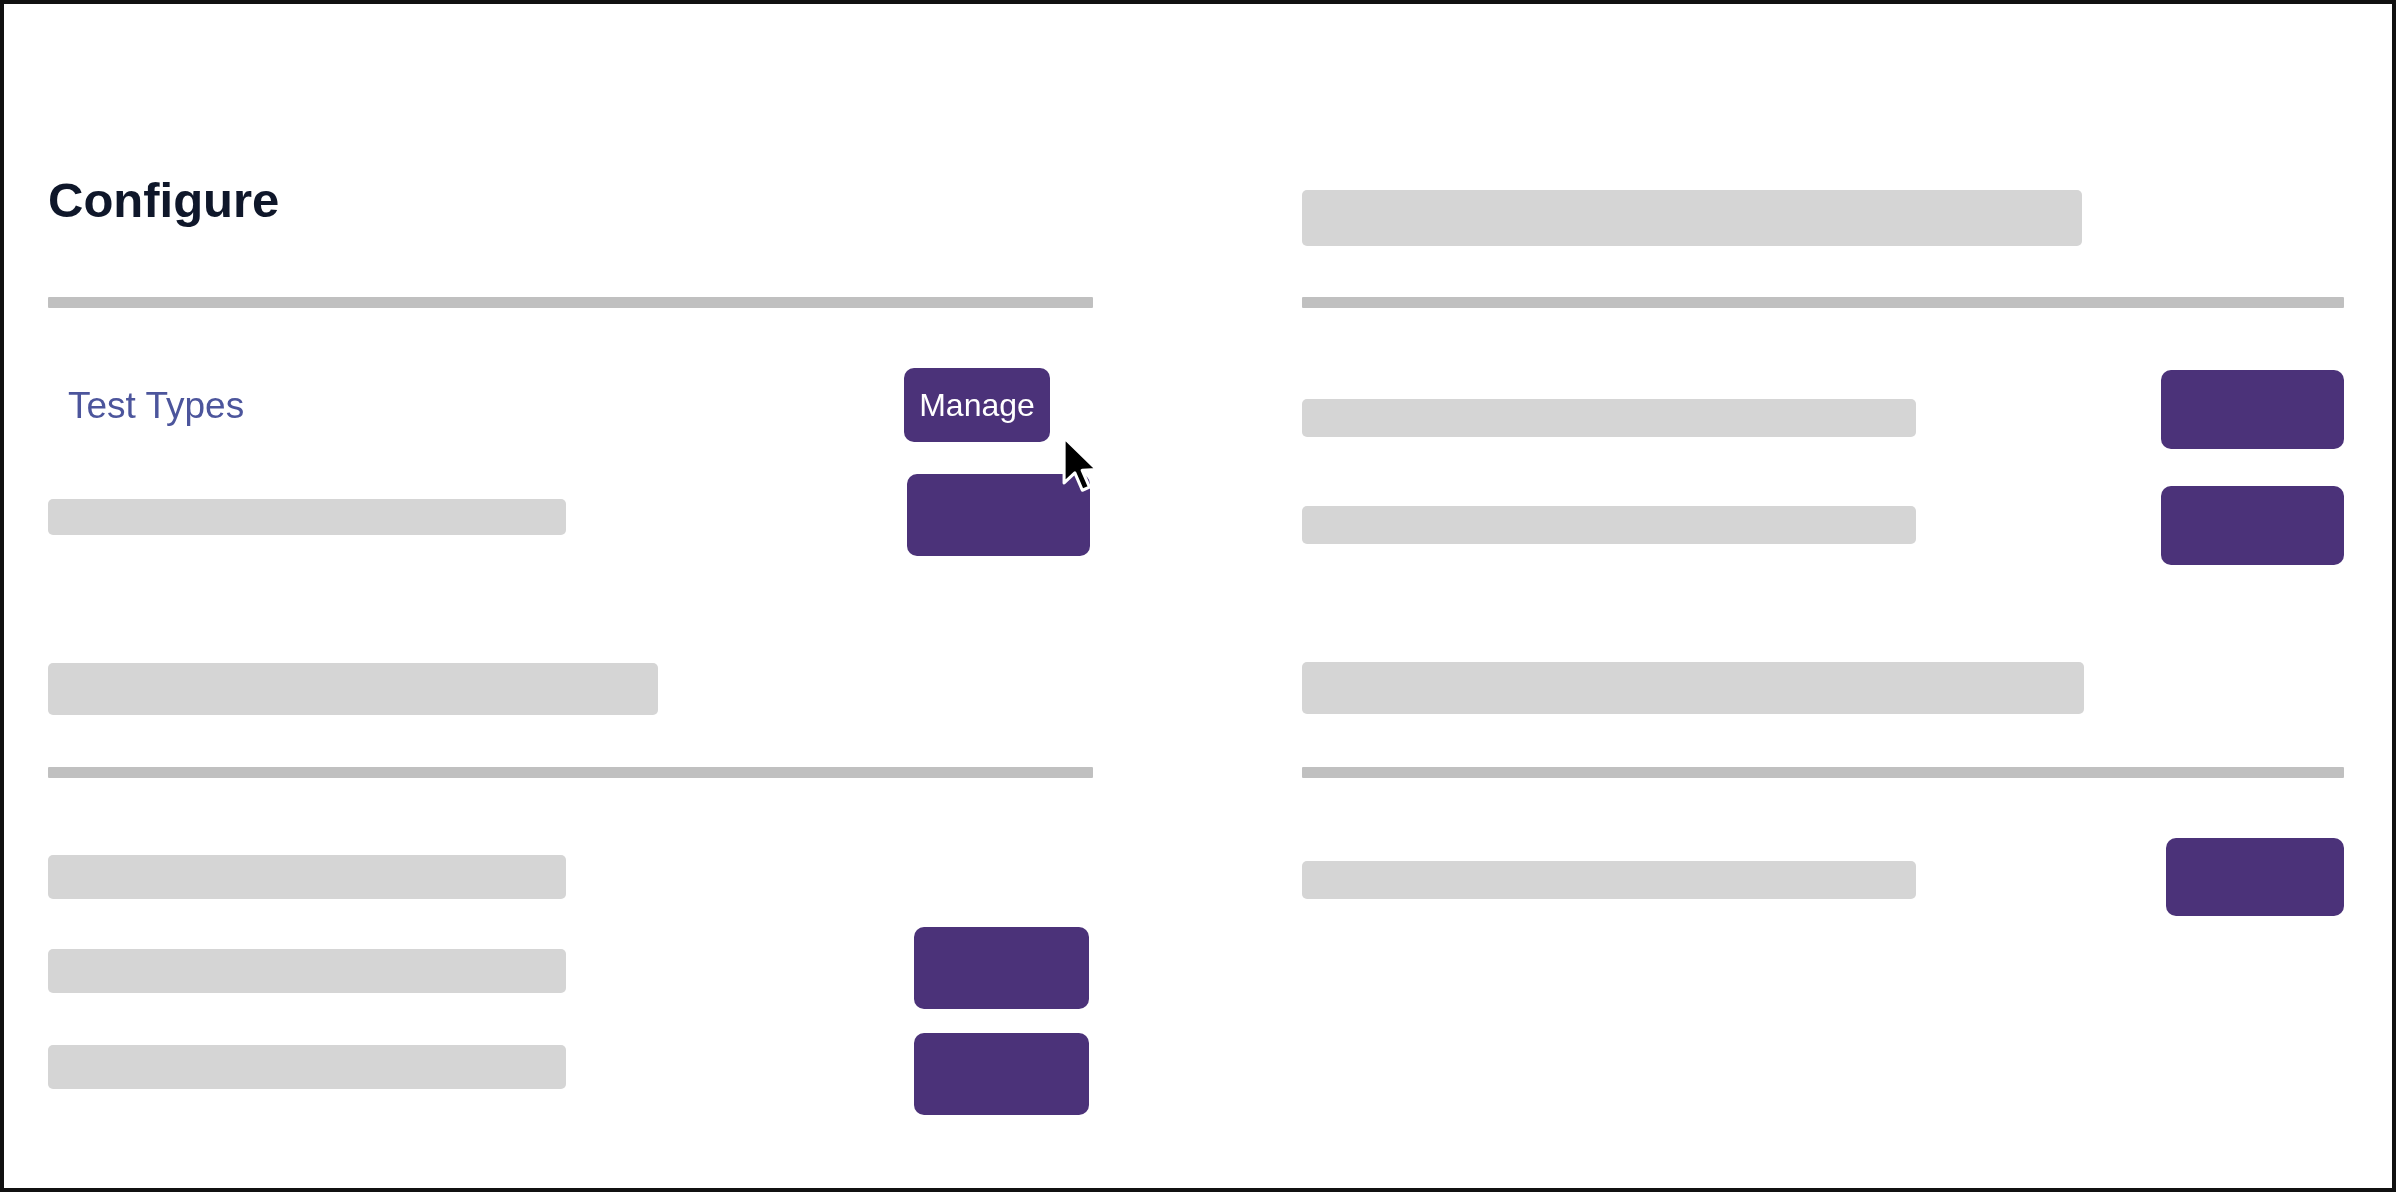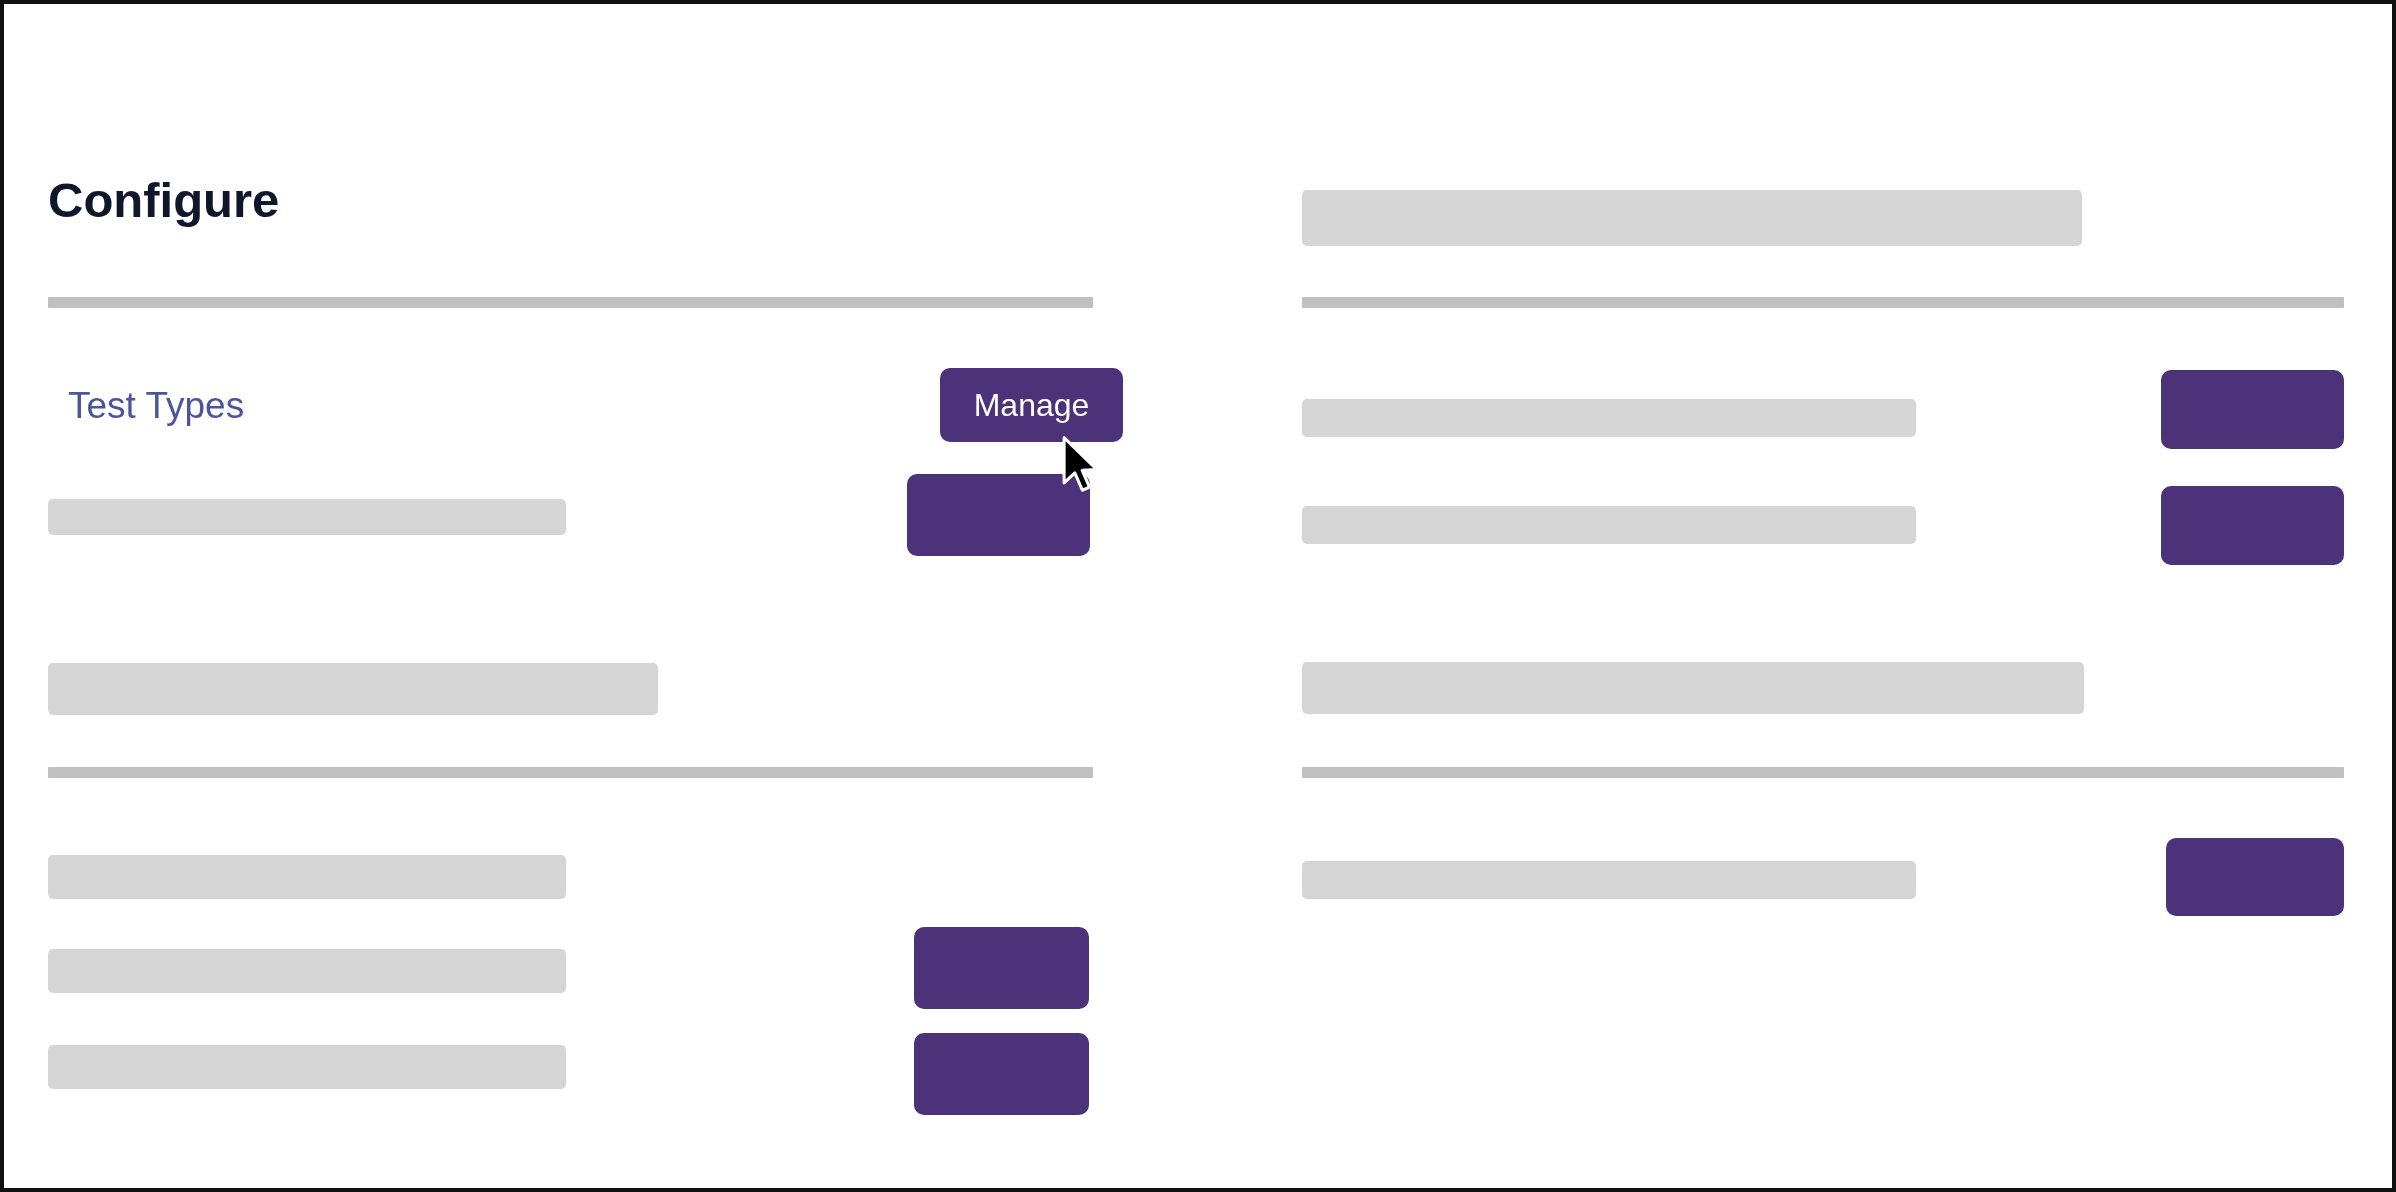--- a/index.html
+++ b/index.html
@@ -104,21 +104,21 @@
 
 
   <div>
 
     <div id="configure-heading">Configure</div>
 
     <div class="divider" style="left:44px; top:293px; width:1045px; height:11px;"></div>
 
     <div class="field-label" style="left:36px; top:382px;margin-left:28px;">Test Types</div>
 
-    <button class="pbtn" style="left:900px; top:364px; width:183px; height:74px;margin-left:36px;">Manage</button>
+    <button class="pbtn" style="left:900px; top:364px; width:146px; height:74px;">Manage</button>
 
     <button class="pbtn" style="left:903px; top:470px; width:183px; height:82px;"></button>
 
     <div class="skeleton" style="left:44px; top:495px; width:518px; height:36px;"></div>
 
     <div class="skeleton" style="left:44px; top:659px; width:610px; height:52px;"></div>
 
     <div class="divider" style="left:44px; top:763px; width:1045px; height:11px;"></div>
 
     <div class="skeleton" style="left:44px; top:851px; width:518px; height:44px;"></div>

